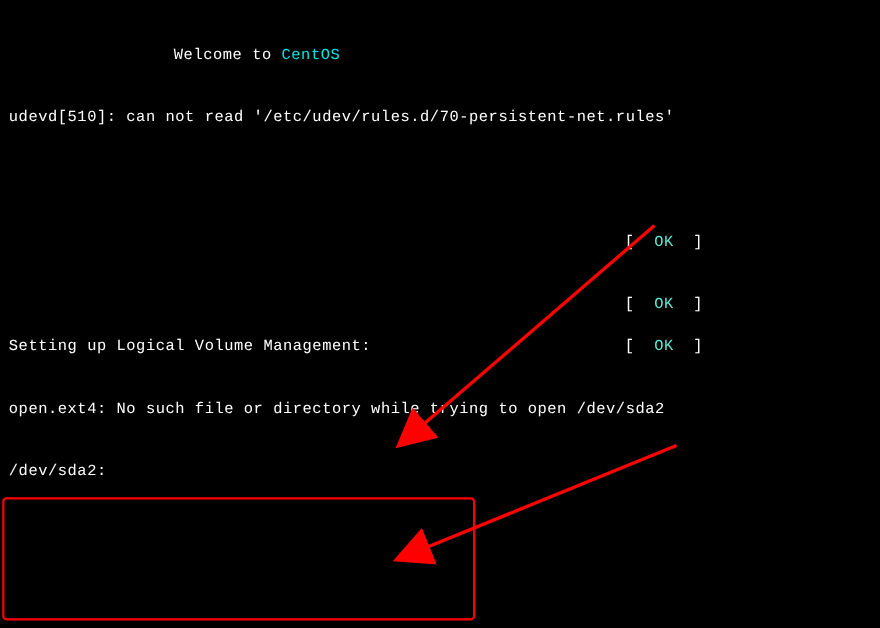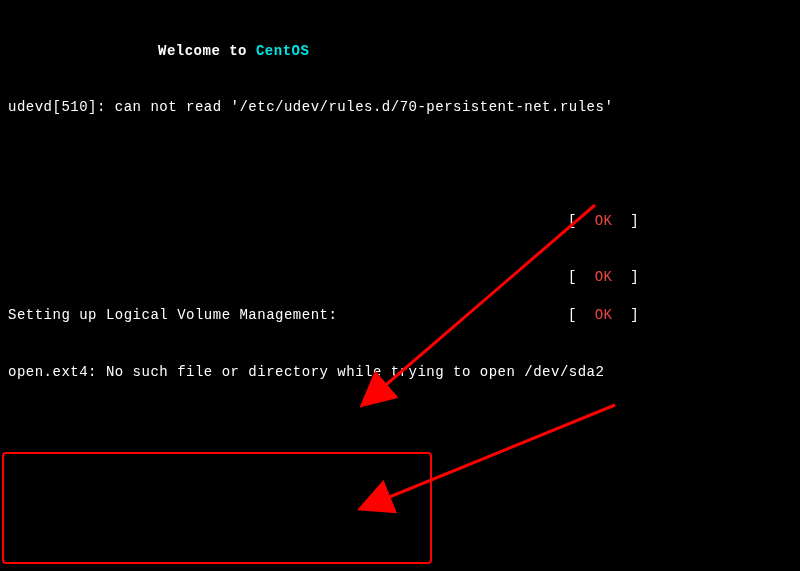--- a/index.html
+++ b/index.html
@@ -21,27 +21,26 @@
     }
     .terminal {
       white-space: pre;
       letter-spacing: 0.5px;
     }
     .line {
       display: block;
     }
     .welcome-line {
       padding-left: 150px;
-      font-weight: bold;
     }
     .cyan {
       color: #00e5e5;
     }
     .green {
-      color: #ef4444;
+      color: #5eead4;
     }
     .white {
       color: #fff;
     }
     .ok-bracket {
       color: #fff;
     }
     .highlight-box {
       position: absolute;
       border: 2px solid #ff0000;
@@ -73,20 +72,21 @@
 <body>
 
 <div class="terminal">
   <div class="line welcome-line row"><span class="white">Welcome to </span><span class="cyan">CentOS</span></div>
   <div class="line row">udevd[510]: can not read '/etc/udev/rules.d/70-persistent-net.rules'</div>
   <div class="line row">&nbsp;</div>
   <div class="line row"><span class="status-right"><span class="ok-bracket">[  </span><span class="green">OK</span><span class="ok-bracket">  ]</span></span>&nbsp;</div>
   <div class="line row"><span class="status-right"><span class="ok-bracket">[  </span><span class="green">OK</span><span class="ok-bracket">  ]</span></span></div>
   <div class="line row"><span>Setting up Logical Volume Management:</span><span class="status-right"><span class="ok-bracket">[  </span><span class="green">OK</span><span class="ok-bracket">  ]</span></span></div>
   <div class="line row">open.ext4: No such file or directory while trying to open /dev/sda2</div>
+  <div class="line row">/dev/sda2:</div>
   
   
   
   
   
   
   
   
   
   

